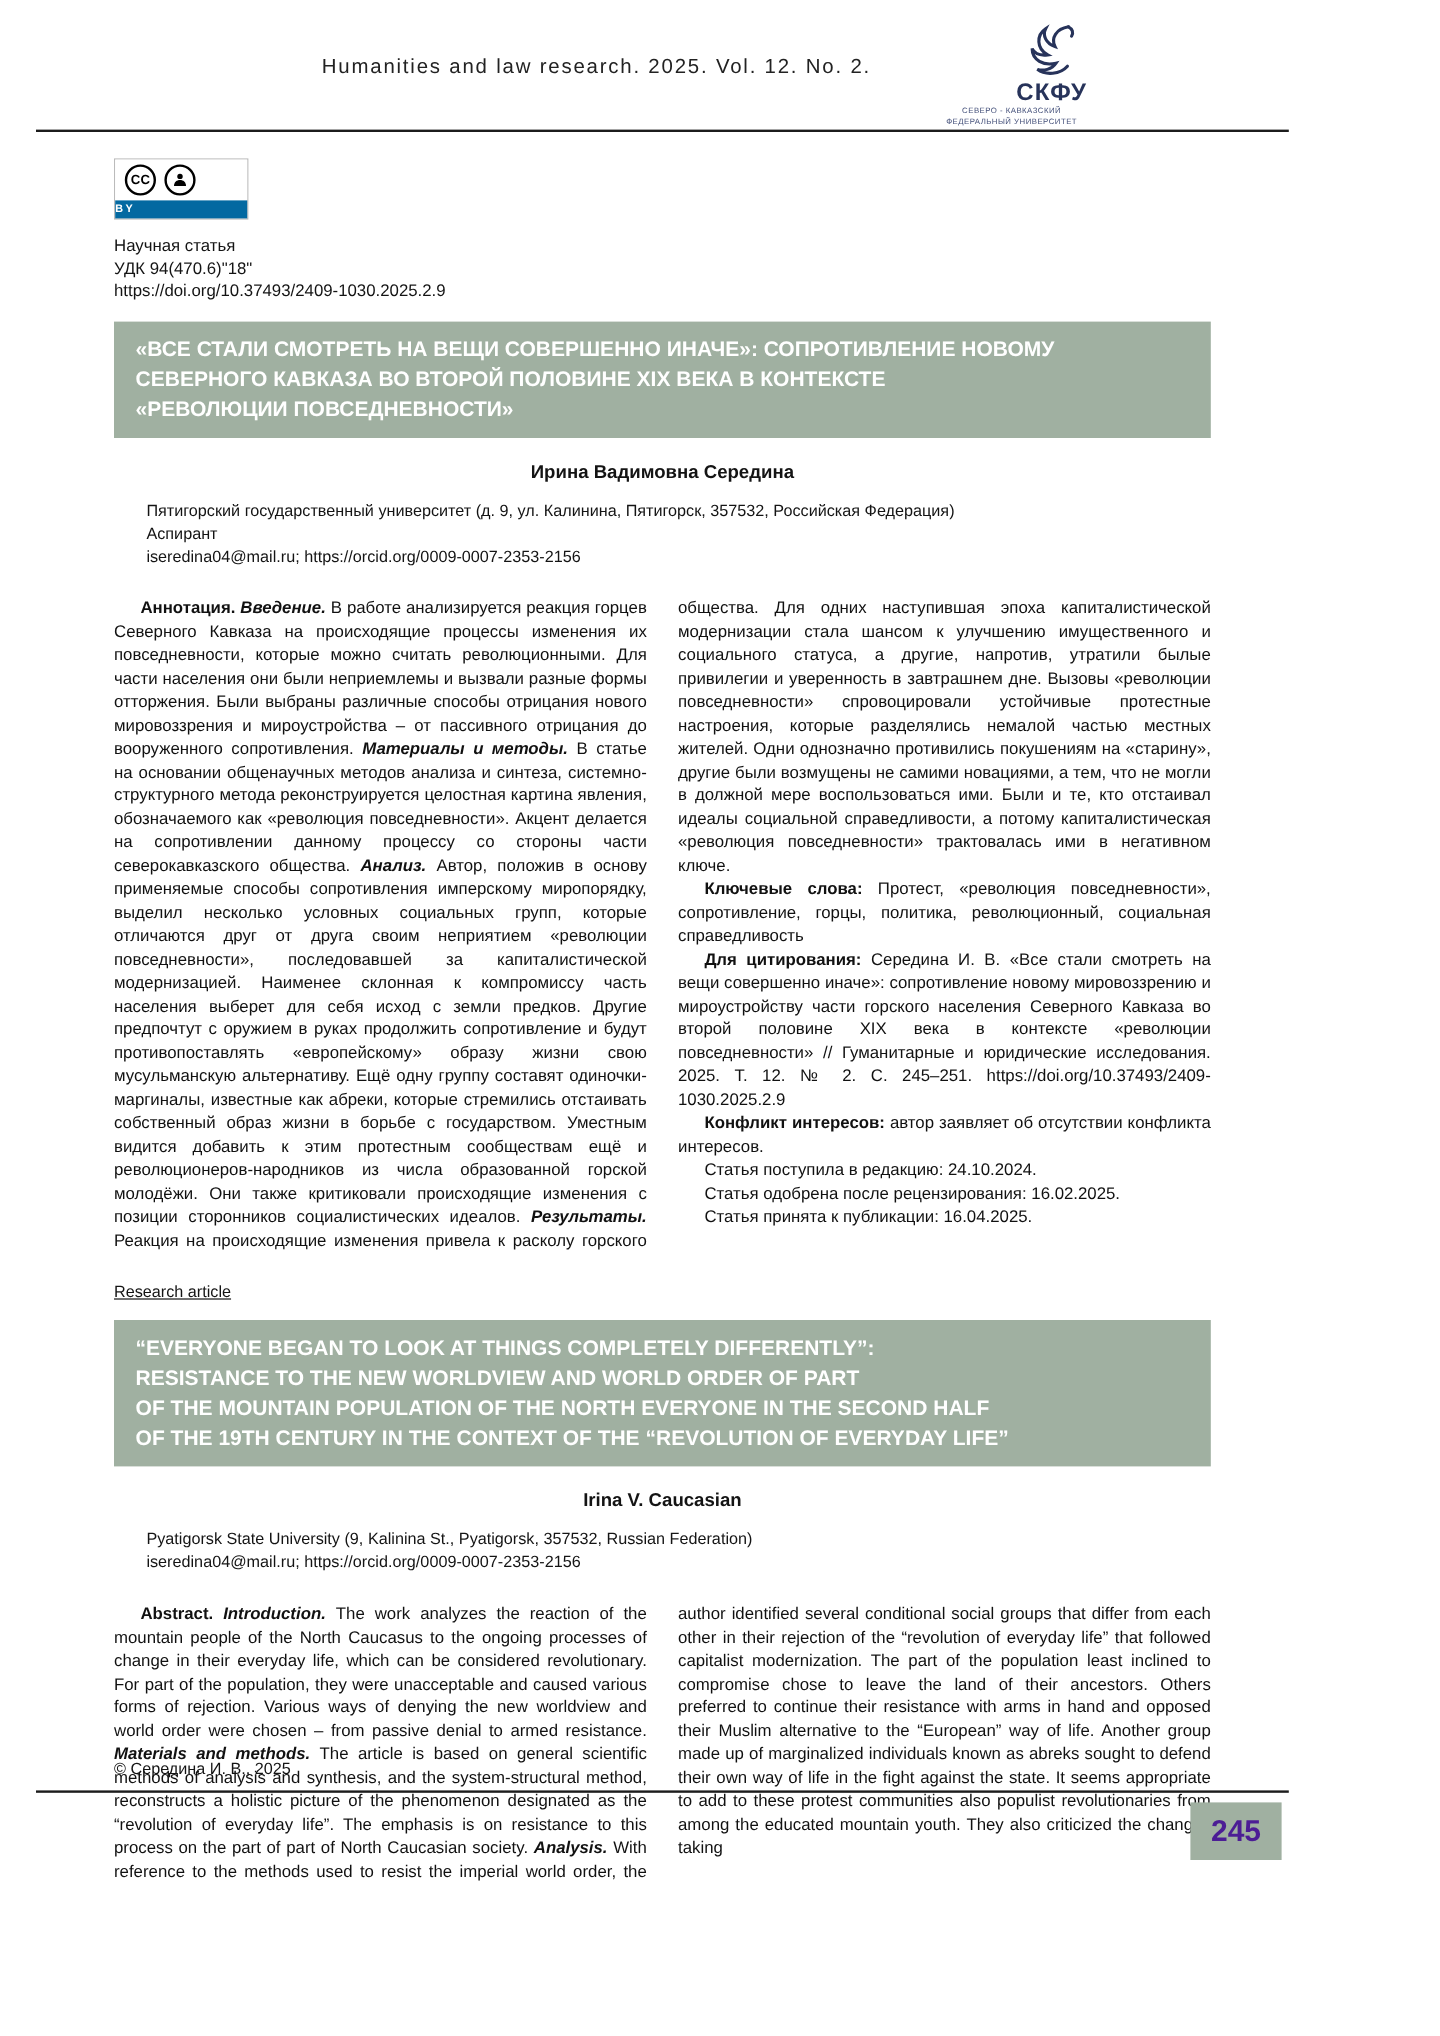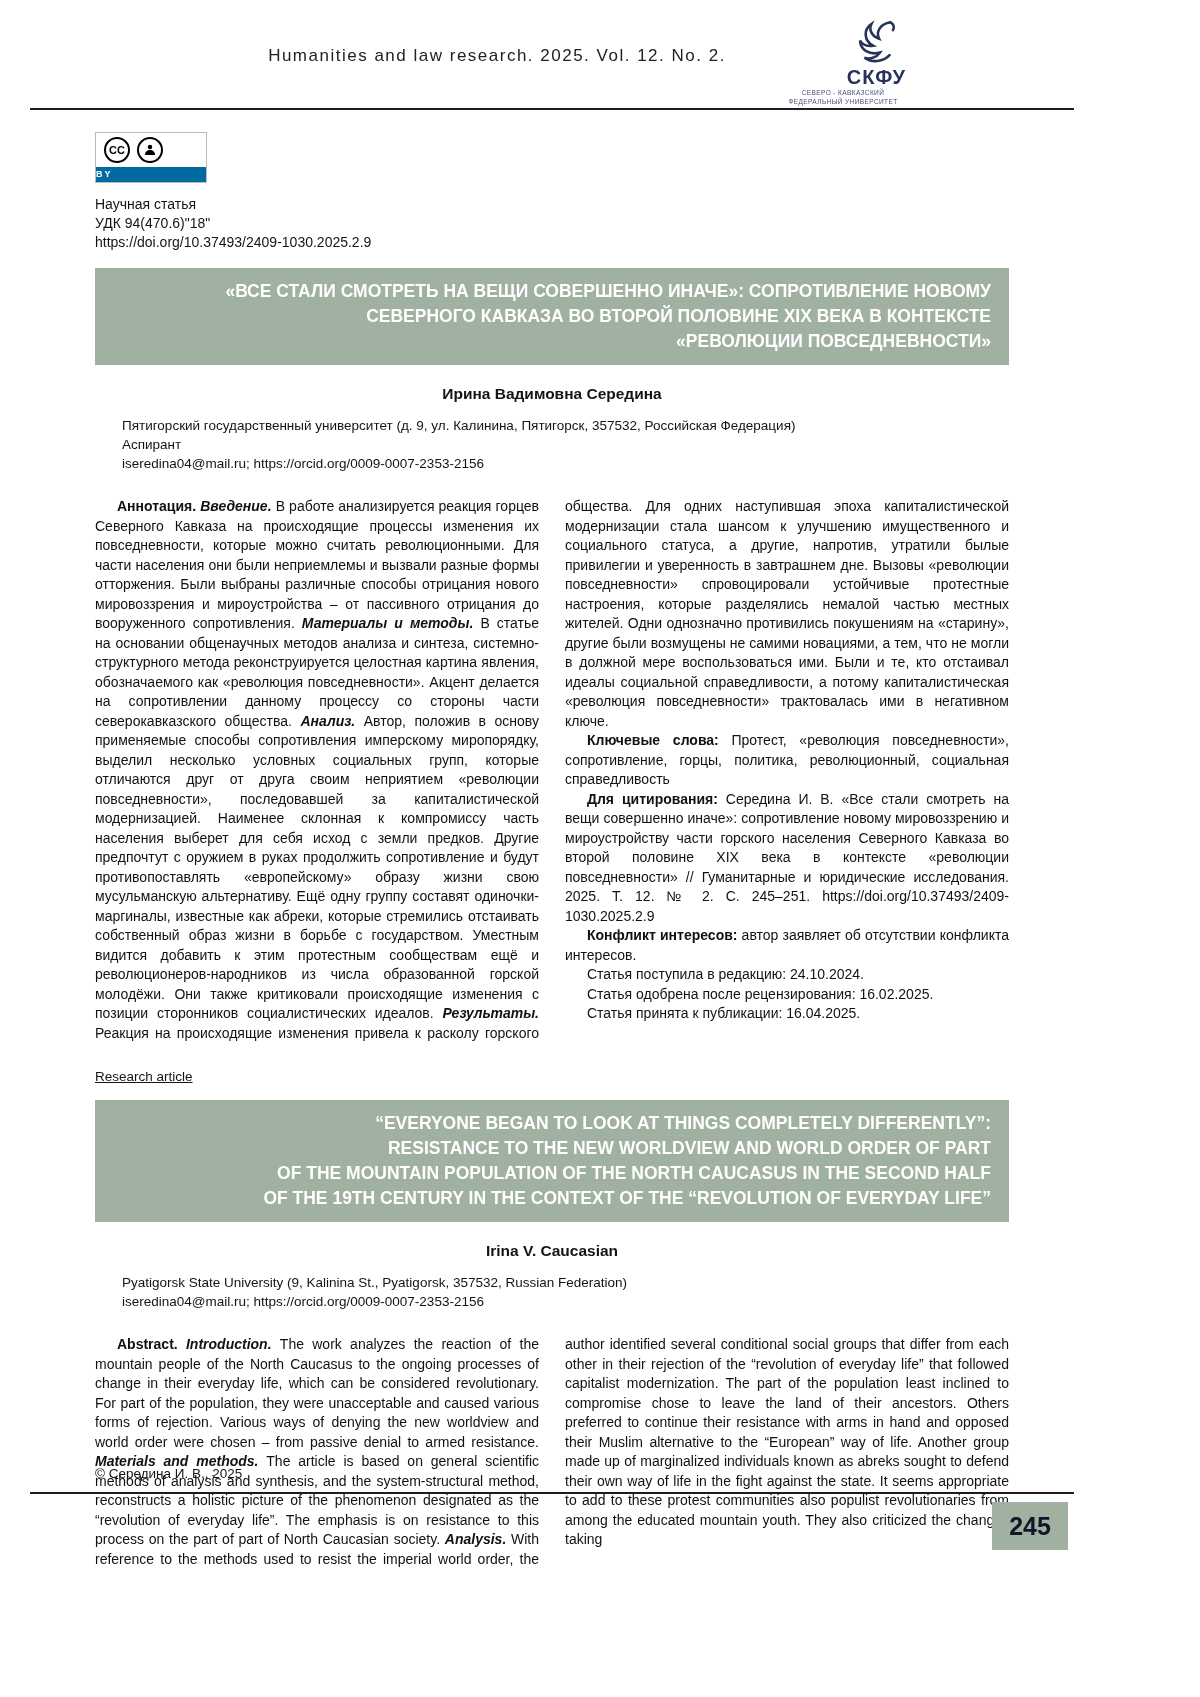--- a/index.html
+++ b/index.html
@@ -26,40 +26,40 @@
   .cc-circle { width:26px; height:26px; border:2.5px solid #000; border-radius:50%;
                display:flex; align-items:center; justify-content:center;
                font-weight:bold; font-size:11px; color:#000; }
   .person-svg { width:16px; height:16px; display:block; }
   .cc-band { background:#0369a1; color:#fff; text-align:left; font-size:9px;
              letter-spacing:2px; height:15px; line-height:15px; font-weight:bold; }
   .meta-line { font-size:14px; line-height:19px; }
 
   
   .title-band { margin:16px 95px 0 95px; background:var(--band,#a0b0a1); color:#ffffff;
-                text-align:right; font-weight:bold; font-size:17.5px; line-height:25px;
+                text-align:left; font-weight:bold; font-size:17.5px; line-height:25px;
                 padding:11px 18px; }
 
   .author-name { margin-top:20px; text-align:center; font-weight:bold; font-size:15.5px; }
   .author-info { margin:13px 95px 0 122px; font-size:13.5px; line-height:19px; }
 
   
   .abstract { margin:24px 95px 0 95px; column-count:2; column-gap:26px;
               text-align:justify; font-size:14px; line-height:19.5px; color:#111; }
   .para { text-indent:22px; }
   .b  { font-weight:bold; }
   .bi { font-weight:bold; font-style:italic; }
 
   .section-label { margin:26px 0 0 95px; font-size:13.5px;text-decoration:underline; }
 
   
   .copyright { position:absolute; left:95px; top:1466px; font-size:13.5px; }
   .bottom-rule { position:absolute; left:30px; right:30px; top:1492px; }
   .page-num-box { position:absolute; right:36px; top:1502px; width:76px; height:48px;
-                  background:var(--band,#a0b0a1); color:#0f172a; display:flex;
+                  background:var(--band,#a0b0a1); color:#4c1d95; display:flex;
                   align-items:center; justify-content:center;
                   font-size:25px; font-weight:bold; }
 </style>
 </head>
 <body>
 
 <div class="page">
 
   <header class="masthead">
     <div class="journal-line">Humanities and law research. 2025. Vol. 12. No. 2.</div>
@@ -122,21 +122,21 @@
     <p class="para">Статья поступила в редакцию: 24.10.2024.</p>
     <p class="para">Статья одобрена после рецензирования: 16.02.2025.</p>
     <p class="para">Статья принята к публикации: 16.04.2025.</p>
   </section>
 
   <div class="section-label">Research article</div>
 
   <div class="title-band">
     <div>“EVERYONE BEGAN TO LOOK AT THINGS COMPLETELY DIFFERENTLY”:</div>
     <div>RESISTANCE TO THE NEW WORLDVIEW AND WORLD ORDER OF PART</div>
-    <div>OF THE MOUNTAIN POPULATION OF THE NORTH CAUCASUS IN THE SECOND HALF</div>
+    <div>OF THE MOUNTAIN POPULATION OF THE NORTH EVERYONE IN THE SECOND HALF</div>
     <div>OF THE 19TH CENTURY IN THE CONTEXT OF THE “REVOLUTION OF EVERYDAY LIFE”</div>
   </div>
 
   <div class="author-name">Irina V. Caucasian</div>
 
   <div class="author-info">
     <div>Pyatigorsk State University (9, Kalinina St., Pyatigorsk, 357532, Russian Federation)</div>
     <div>iseredina04@mail.ru; https://orcid.org/0009-0007-2353-2156</div>
   </div>
 

